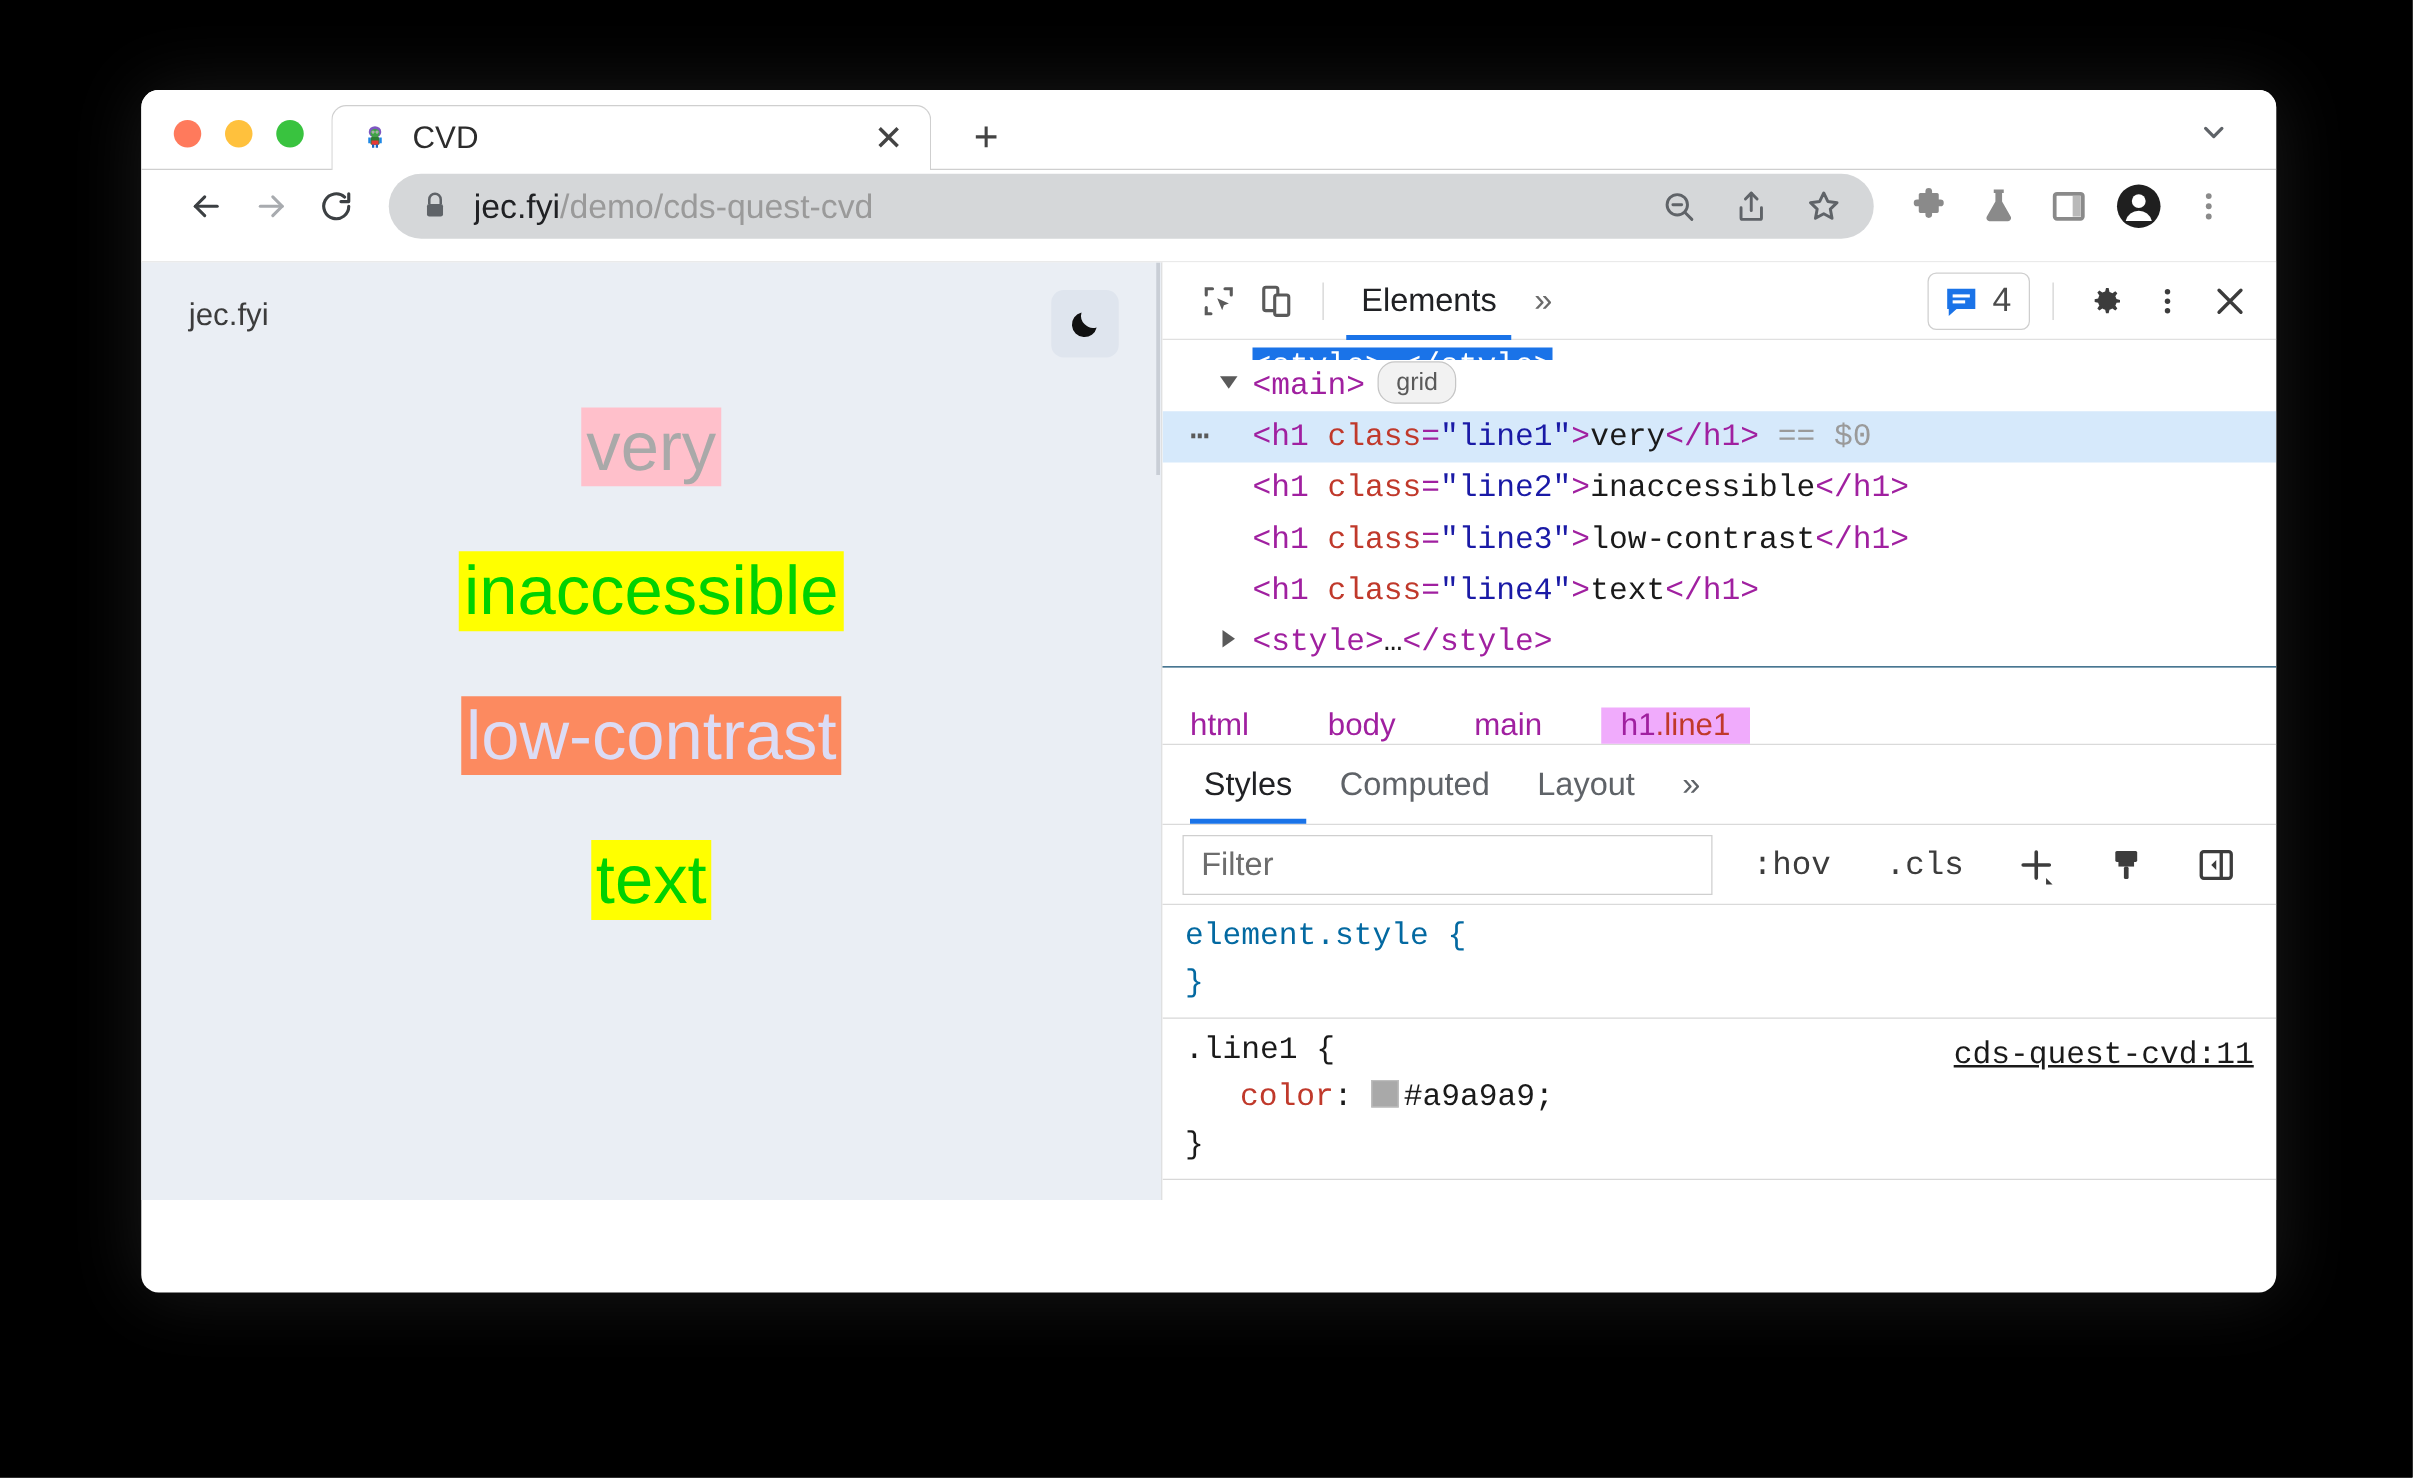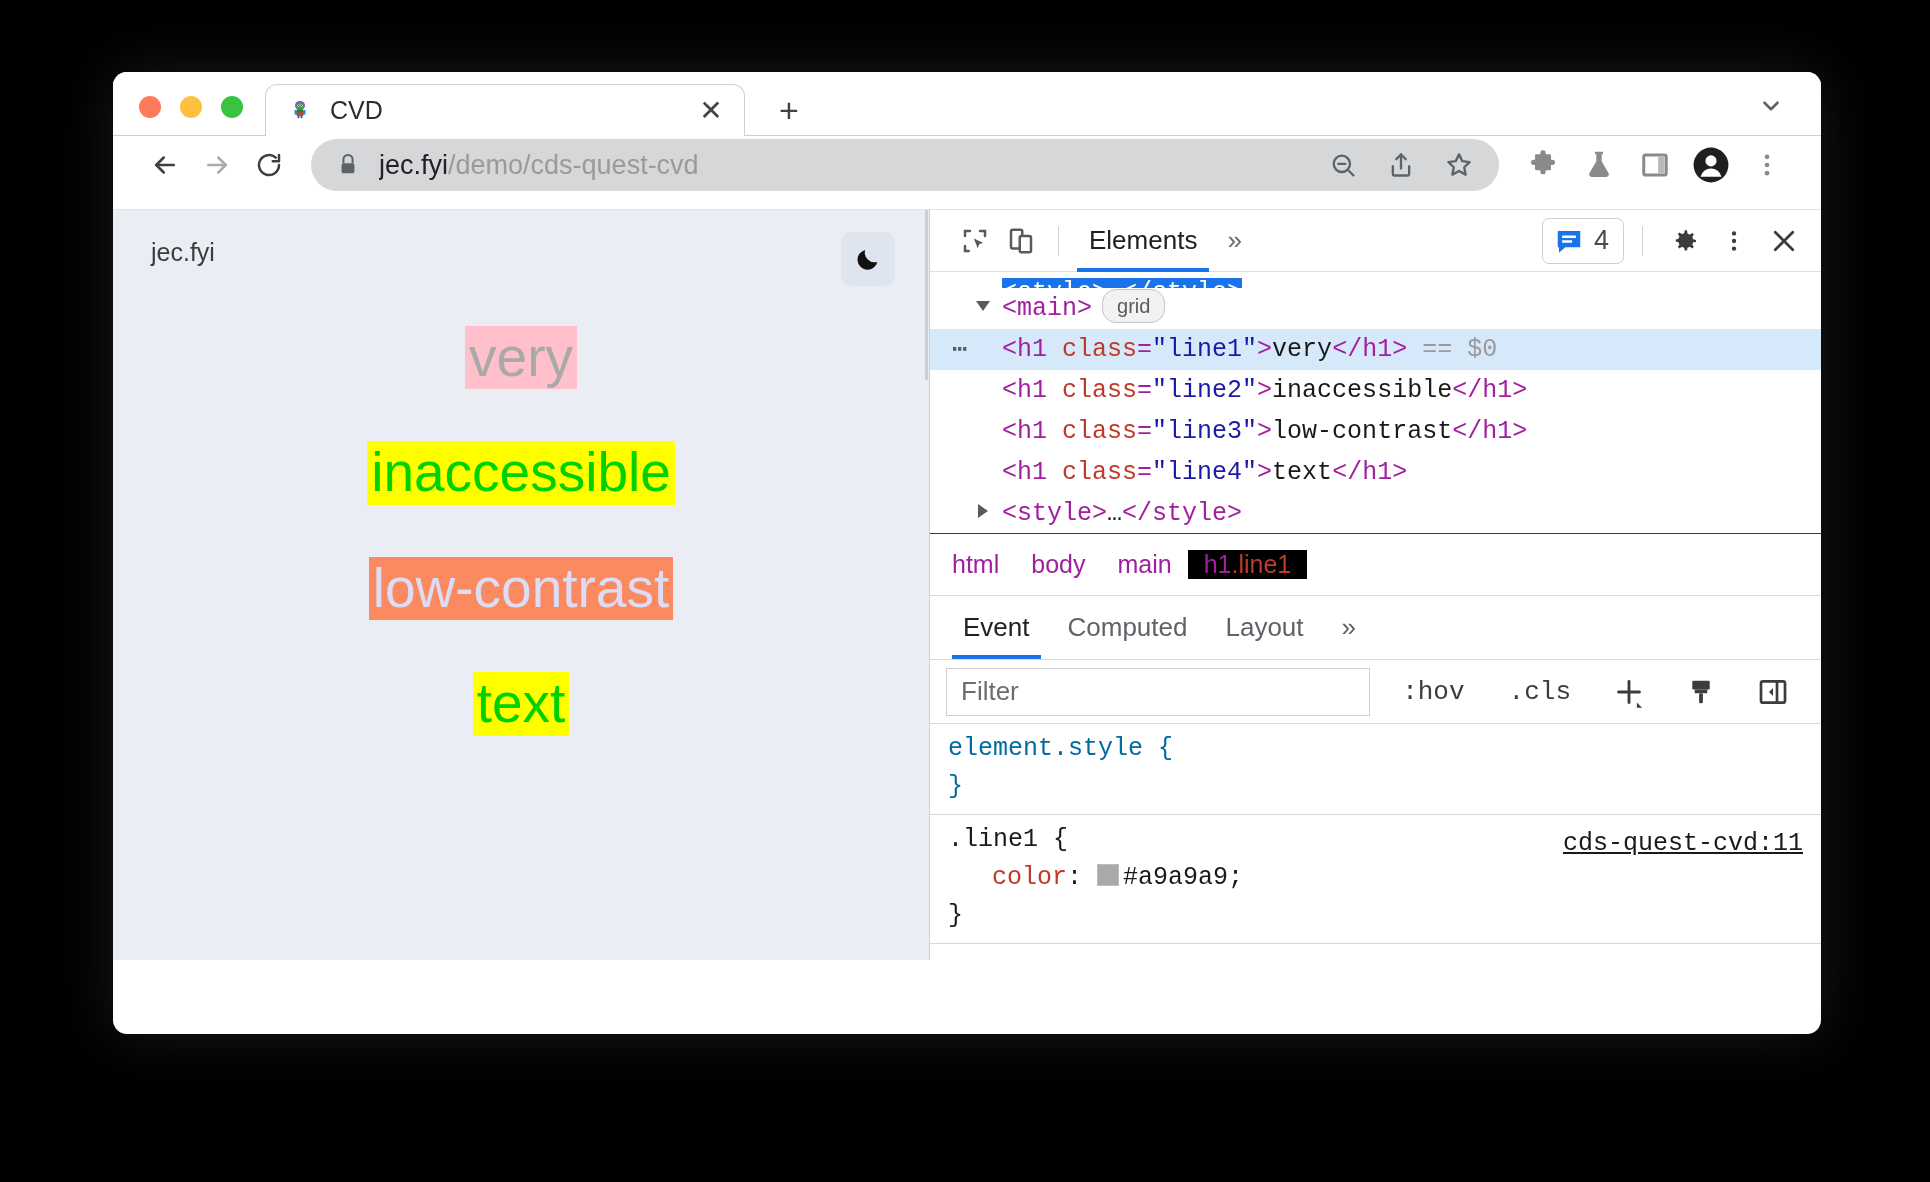--- a/index.html
+++ b/index.html
@@ -203,30 +203,31 @@
     border: 1px solid #c6c6c6; border-radius: 14px;
     background: #f2f2f2; color: #5a5a5a;
     font-size: 20px; line-height: 1;
     padding: 6px 14px; margin: 0 0 4px 10px;
     font-family: "Liberation Sans", sans-serif;
   }
   .selhl { background: #1a73e8; color: #fff; }
 
   
   .crumbs {
-    flex: none; height: 62px; display: flex; align-items: center;
+    flex: none; height: 62px; display: flex; align-items: flex-end;
     border-bottom: 1px solid #dadada; background: #fff;
     padding-left: 6px;
+    gap: 31px;
   }
   .crumb {
     display: flex; align-items: center; padding: 0 16px;
     font-size: 25px; color: #a020a0;
     font-family: "Liberation Sans", sans-serif;
   }
-  .crumb.active { background: #000000; }
+  .crumb.active { background: #f0abfc; }
   .crumb .cname { color: #a020a0; }
   .crumb .ccls { color: #c0392b; }
 
   
   .ptabs {
     flex: none; height: 64px; display: flex; align-items: stretch;
     border-bottom: 1px solid #dadada; background: #fff; padding-left: 14px;
   }
   .ptab {
     display: flex; align-items: center; padding: 0 19px;
@@ -524,21 +525,21 @@
           <span class="crumb">html</span>
           <span class="crumb">body</span>
           <span class="crumb">main</span>
           <span class="crumb active">
               <span class="cname">h1</span>
               <span class="ccls">.line1</span>
             </span>
         </div>
 
         <div class="ptabs">
-          <span class="ptab active">Event</span>
+          <span class="ptab active">Styles</span>
           <span class="ptab">Computed</span>
           <span class="ptab">Layout</span>
           <span class="ptab">»</span>
         </div>
 
         <div class="filterrow">
           <input class="filter-input" type="text" placeholder="Filter" style="">
           <span class="fbtn">:hov</span>
           <span class="fbtn">.cls</span>
           <span class="ficon">

